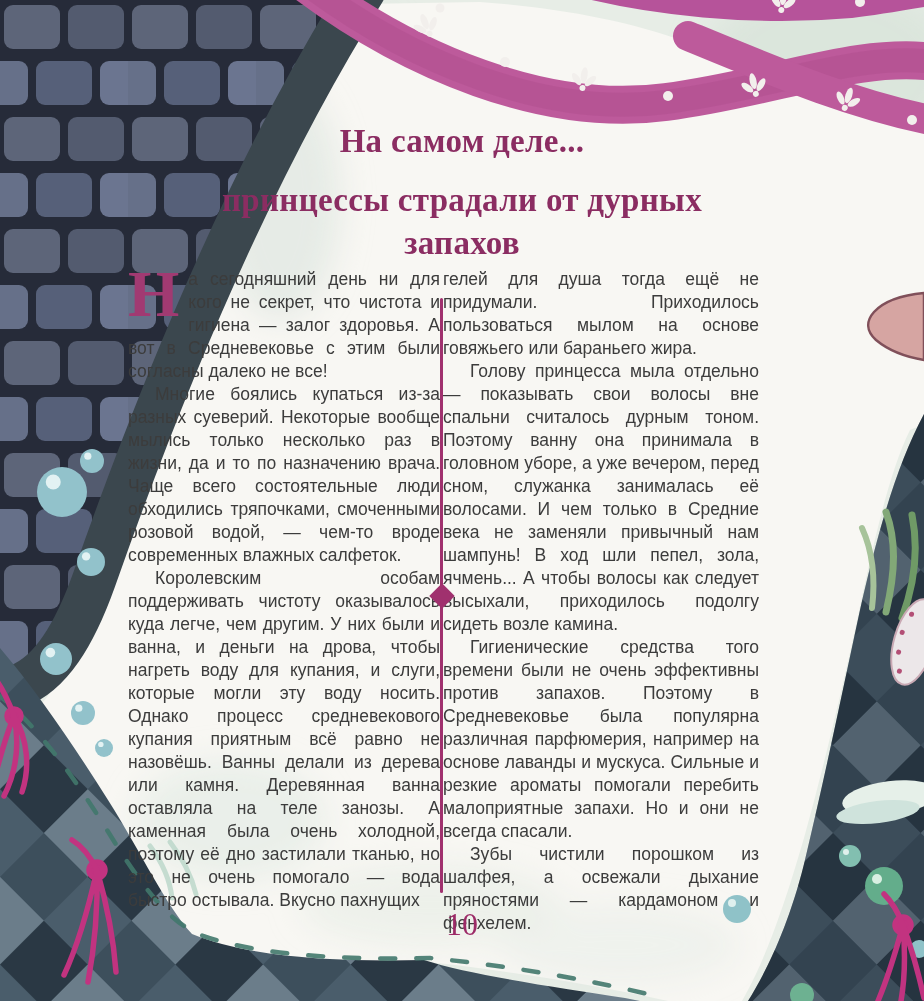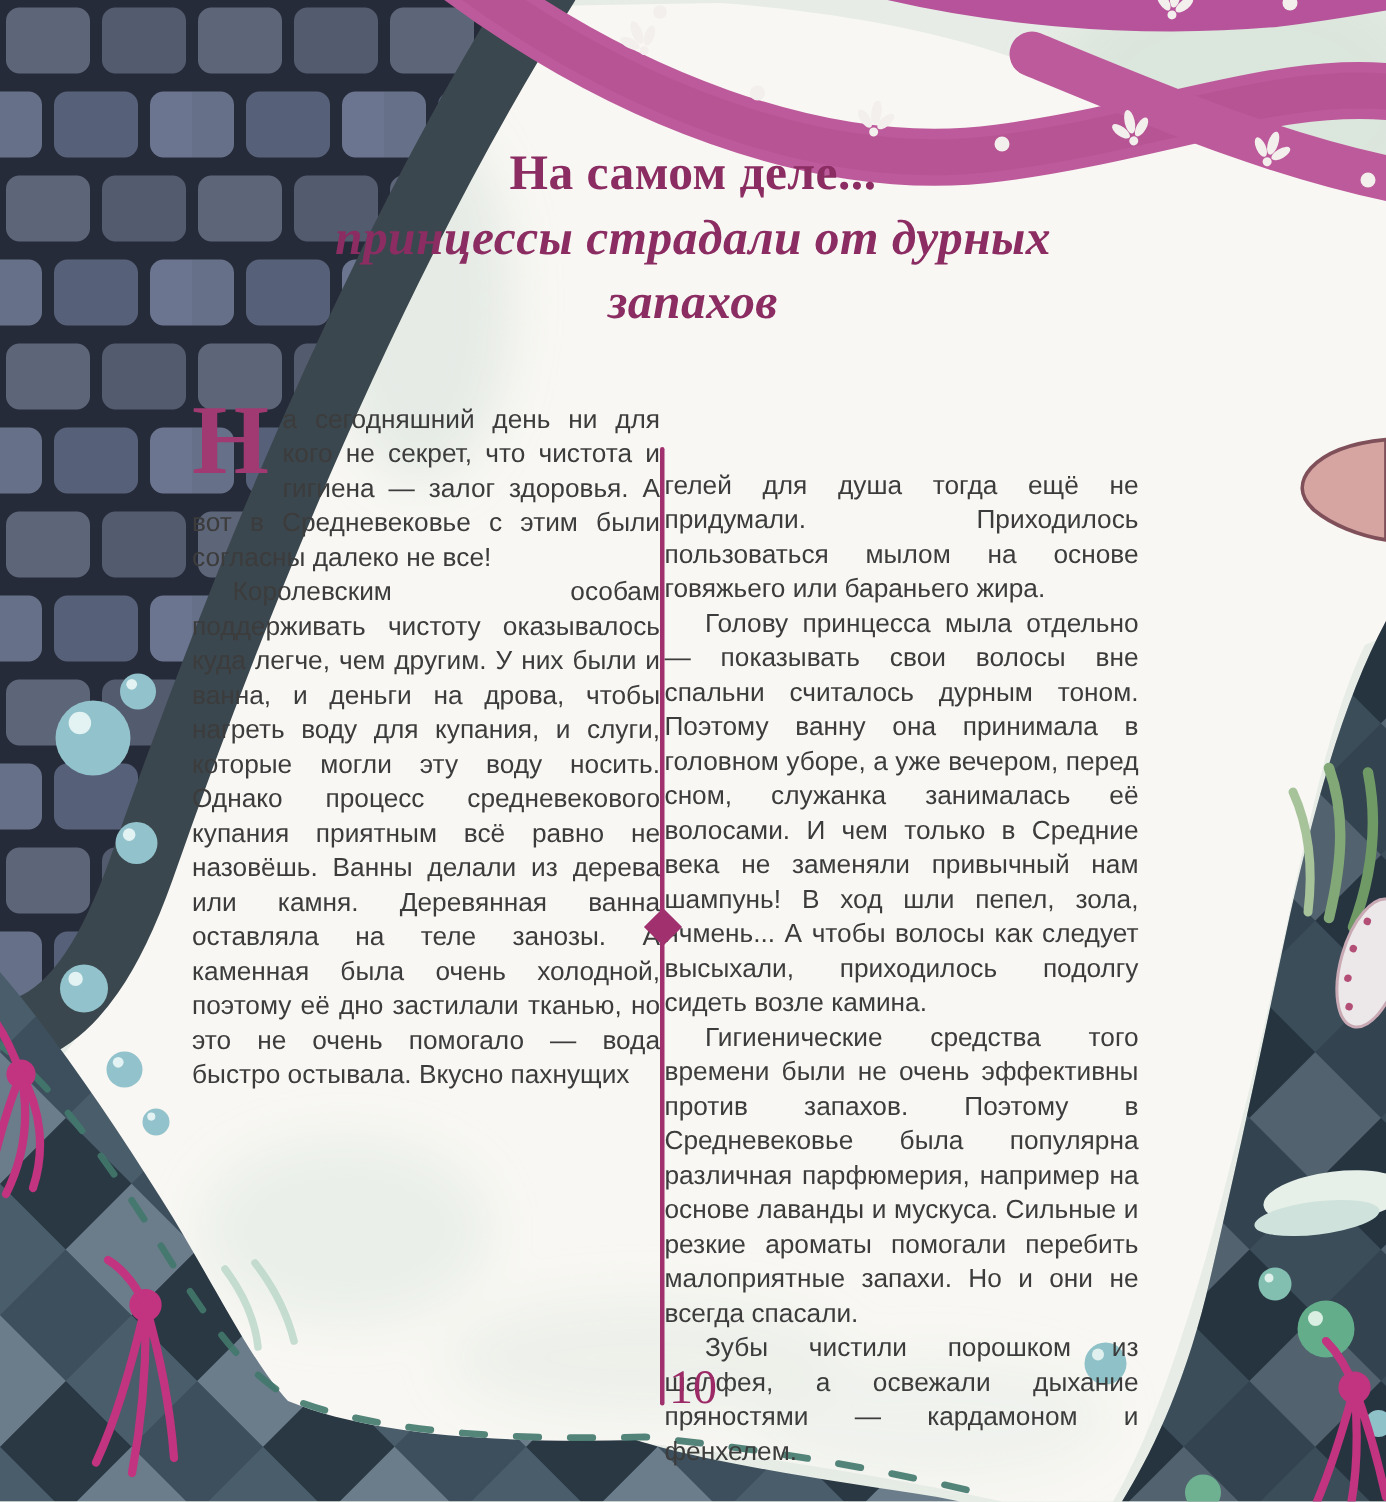--- a/index.html
+++ b/index.html
@@ -1,30 +1,30 @@
 <!DOCTYPE html>
 <html lang="ru" style="--title-color: #8b2d62; --dropcap-color: #a13a72; --body-color: #3c3c3c; --divider-color: #a0316e; --page-number-color: #9c2a67; --ribbon-pink: #bd5a9b; --stone-wall: #5b6378; --checker-dark: #31414d; --bubble-blue: #92c2cb; --tassel-magenta: #c23380; --stitch-teal: #41786c; --paper: #f8f7f3;"><head>
 <meta charset="utf-8">
 <style>
   html,body{margin:0;padding:0;background:#e7ede6;}
   .stage{position:relative;width:924px;height:1001px;overflow:hidden;
          font-family:"Liberation Sans","DejaVu Sans",sans-serif;}
   .bg{position:absolute;inset:0;z-index:0;}
 
-  .title{position:absolute;top:95px;left:50%;transform:translateX(-50%);
+  .title{position:absolute;top:120px;left:50%;transform:translateX(-50%);
          width:660px;text-align:center;z-index:2;
          font-family:"Liberation Serif","DejaVu Serif",serif;
          font-size:33px;line-height:1.3;font-weight:600;letter-spacing:.3px;
          color:var(--title-color,#8b2d62);}
-  .title .t2{max-width:580px;margin:0 auto;font-style:italic;}
+  .title .t2{max-width:580px;margin:16px auto;}
 
   .columns{position:absolute;left:128px;top:268px;width:686px;z-index:2;
            display:flex;align-items:stretch;}
   .col{width:312px;}
-  .col-right{width:316px;margin-top:44px;}
+  .col-right{width:316px;}
   .para{margin:0;text-align:justify;font-size:17.5px;line-height:23px;
         color:var(--body-color,#3c3c3c);}
   .para.indent{text-indent:27px;}
   .dropcap{float:left;font-family:"Liberation Serif","DejaVu Serif",serif;
            font-size:66px;line-height:48px;padding:2px 9px 0 0;font-weight:600;
            color:var(--dropcap-color,#a13a72);}
   .divider{flex:0 0 3px;margin:30px 0 42px;background:var(--divider-color,#a34a84);
            position:relative;border-radius:2px;}
   .diamond{position:absolute;top:calc(50% - 9px);left:-7.5px;width:18px;height:18px;
            background:var(--divider-color,#9c2a67);transform:rotate(45deg);}
@@ -187,20 +187,21 @@
   <header class="title">
     <div class="t1">На самом деле...</div>
     <div class="t2">принцессы страдали от дурных запахов</div>
   </header>
 
   <main class="columns">
     <section class="col col-left">
       <p class="para">
         <span class="dropcap">Н</span><span>а сегодняшний день ни для кого не секрет, что чистота и гигиена — залог здоровья. А вот в Средневековье с этим были согласны далеко не все!</span>
       </p>
+      <p class="para indent">Многие боялись купаться из-за разных суеверий. Некоторые вообще мылись только несколько раз в жизни, да и то по назначению врача. Чаще всего состоятельные люди обходились тряпочками, смоченными розовой водой, — чем-то вроде современных влажных салфеток.</p>
       <p class="para indent">Королевским особам поддерживать чистоту оказывалось куда легче, чем другим. У них были и ванна, и деньги на дрова, чтобы нагреть воду для купания, и слуги, которые могли эту воду носить. Однако процесс средневекового купания приятным всё равно не назовёшь. Ванны делали из дерева или камня. Деревянная ванна оставляла на теле занозы. А каменная была очень холодной, поэтому её дно застилали тканью, но это не очень помогало — вода быстро остывала. Вкусно пахнущих</p>
     </section>
 
     <div class="divider">
       <span class="diamond"></span>
     </div>
 
     <section class="col col-right">
       <p class="para">гелей для душа тогда ещё не придумали. Приходилось пользоваться мылом на основе говяжьего или бараньего жира.</p>
       <p class="para indent">Голову принцесса мыла отдельно — показывать свои волосы вне спальни считалось дурным тоном. Поэтому ванну она принимала в головном уборе, а уже вечером, перед сном, служанка занималась её волосами. И чем только в Средние века не заменяли привычный нам шампунь! В ход шли пепел, зола, ячмень... А чтобы волосы как следует высыхали, приходилось подолгу сидеть возле камина.</p>

